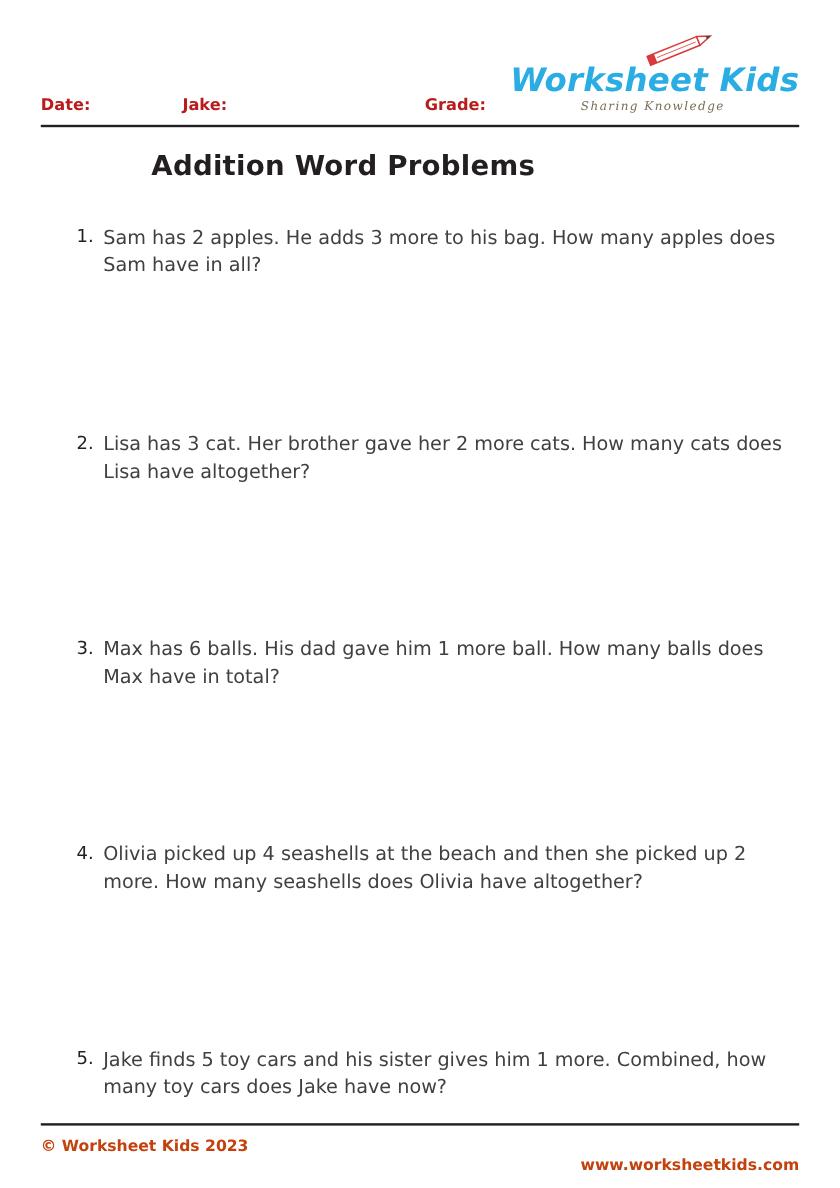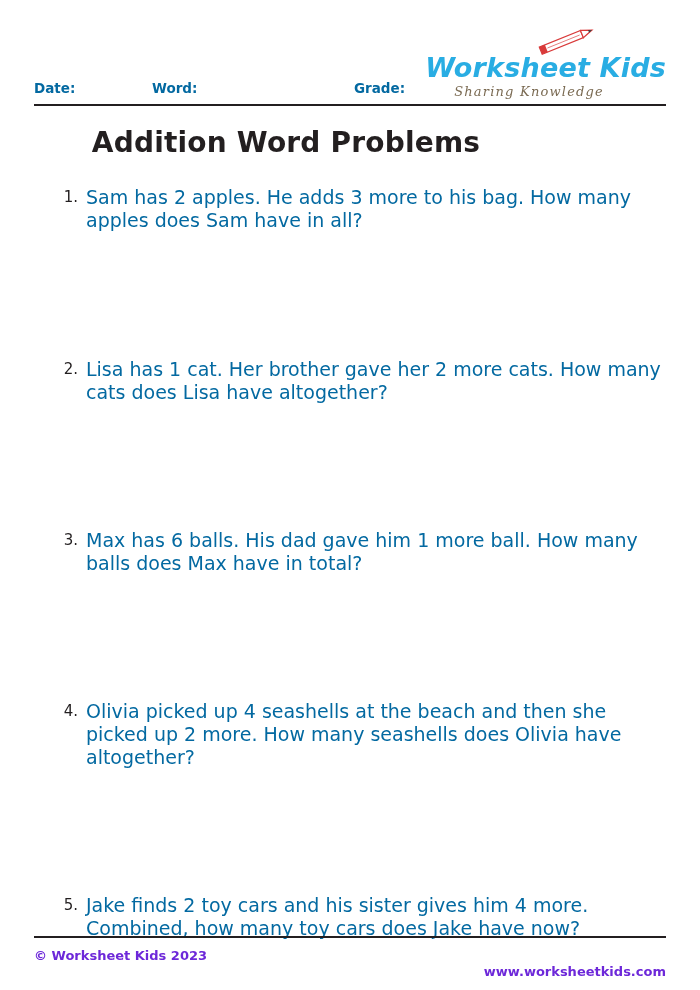--- a/index.html
+++ b/index.html
@@ -51,36 +51,36 @@
     color: #29ade3;
     letter-spacing: 0.2px;
     white-space: nowrap;
   }
   .brand-tag {
     position: absolute;
     right: 62px;
     top: 62px;
     font-family: "DejaVu Serif", "Liberation Serif", serif;
     font-style: italic;
-    font-size: 13px;
+    font-size: 10px;
     color: #7a6a52;
     letter-spacing: 1.2px;
     white-space: nowrap;
     margin-left: 15px;
   }
 
   .meta-row {
     position: absolute;
     top: 80px;
     left: 34px;
     width: 632px;
     height: 24px;
     font-size: 13.5px;
     font-weight: bold;
-    color: #0369a1;
+    color: #b91c1c;
   }
   .meta-row .field { position: absolute; white-space: nowrap; }
   .f-date  { left: 0px; }
   .f-name  { left: 118px; }
   .f-grade { left: 320px; }
 
   .rule-top {
     position: absolute;
     top: 104px;
     left: 34px;
@@ -89,21 +89,21 @@
     background: #231f20;
   }
 
   
   .title {
     position: absolute;
     top: 126px;
     left: 0;
     width: 572px;
     text-align: center;
-    font-size: 28px;
+    font-size: 23px;
     font-weight: bold;
     color: #231f20;
     letter-spacing: 0.2px;
   }
 
   
   .problems {
     position: absolute;
     top: 186px;
     left: 56px;
@@ -117,23 +117,23 @@
   .problem-num {
     width: 22px;
     flex: 0 0 22px;
     text-align: right;
     font-size: 15px;
     line-height: 23px;
     color: #231f20;
   }
   .problem-text {
     padding-left: 8px;
-    font-size: 19px;
+    font-size: 16px;
     line-height: 23px;
-    color: #0369a1;
+    color: #404040;
   }
   .spacer-1 { height: 126px; }
   .spacer-2 { height: 125px; }
   .spacer-3 { height: 125px; }
   .spacer-4 { height: 125px; }
 
   
   .rule-bottom {
     position: absolute;
     bottom: 52px;
@@ -143,21 +143,21 @@
     background: #231f20;
   }
   .footer {
     position: absolute;
     bottom: 22px;
     left: 34px;
     width: 632px;
     height: 20px;
     font-size: 13px;
     font-weight: bold;
-    color: #6d28d9;
+    color: #c2410c;
   }
   .footer-left { position: absolute; left: 0; top: 0; }
   .footer-right { position: absolute; right: 0; top: 16px; }
 </style>
 </head>
 <body>
 
 <div class="page">
 
   <div class="brand">
@@ -169,56 +169,56 @@
         <polygon points="104,26 110,28.5 104,31" fill="#444444"></polygon>
         <line x1="30" y1="28.5" x2="88" y2="28.5" stroke="#d93a3a" stroke-width="1"></line>
       </g>
     </svg>
     <div class="brand-name">Worksheet Kids</div>
     <div class="brand-tag">Sharing Knowledge</div>
   </div>
 
   <div class="meta-row">
     <span class="field f-date">Date:</span>
-    <span class="field f-name">Word:</span>
+    <span class="field f-name">Jake:</span>
     <span class="field f-grade">Grade:</span>
   </div>
   <div class="rule-top"></div>
 
   <div class="title">Addition Word Problems</div>
 
   <div class="problems">
 
     <div class="problem">
       <div class="problem-num">1.</div>
       <div class="problem-text">Sam has 2 apples. He adds 3 more to his bag. How many apples does Sam have in all?</div>
     </div>
     <div class="spacer-1"></div>
 
     <div class="problem">
       <div class="problem-num">2.</div>
-      <div class="problem-text">Lisa has 1 cat. Her brother gave her 2 more cats. How many cats does Lisa have altogether?</div>
+      <div class="problem-text">Lisa has 3 cat. Her brother gave her 2 more cats. How many cats does Lisa have altogether?</div>
     </div>
     <div class="spacer-2"></div>
 
     <div class="problem">
       <div class="problem-num">3.</div>
       <div class="problem-text">Max has 6 balls. His dad gave him 1 more ball. How many balls does Max have in total?</div>
     </div>
     <div class="spacer-3"></div>
 
     <div class="problem">
       <div class="problem-num">4.</div>
       <div class="problem-text">Olivia picked up 4 seashells at the beach and then she picked up 2 more. How many seashells does Olivia have altogether?</div>
     </div>
     <div class="spacer-4"></div>
 
     <div class="problem">
       <div class="problem-num">5.</div>
-      <div class="problem-text">Jake finds 2 toy cars and his sister gives him 4 more. Combined, how many toy cars does Jake have now?</div>
+      <div class="problem-text">Jake finds 5 toy cars and his sister gives him 1 more. Combined, how many toy cars does Jake have now?</div>
     </div>
 
   </div>
 
   <div class="rule-bottom"></div>
   <div class="footer">
     <span class="footer-left">© Worksheet Kids 2023</span>
     <span class="footer-right">www.worksheetkids.com</span>
   </div>
 

